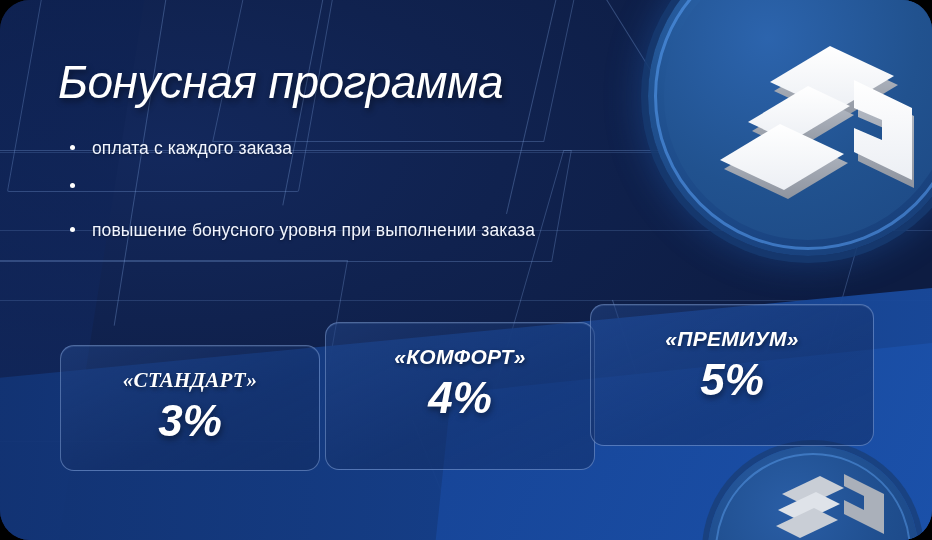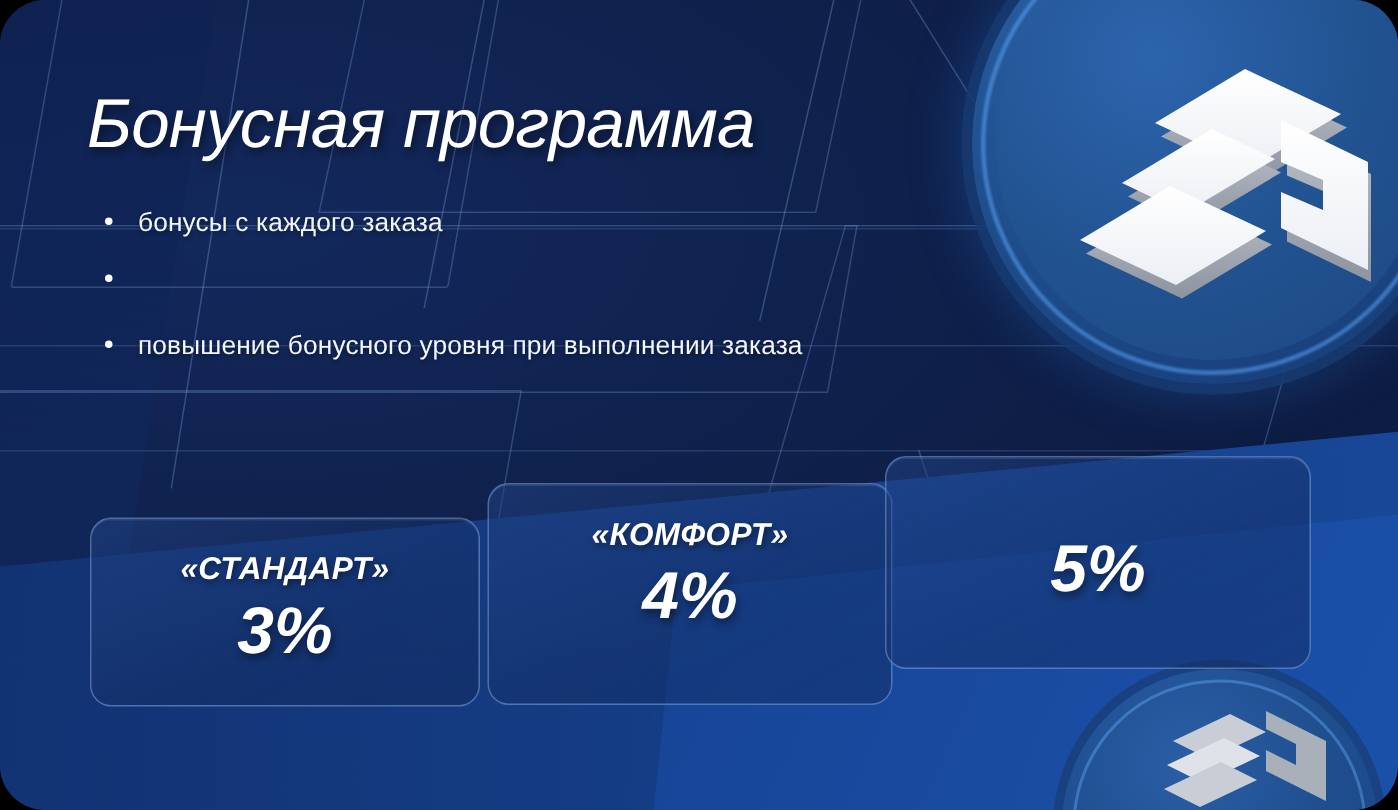--- a/index.html
+++ b/index.html
@@ -182,21 +182,21 @@
     position: absolute;
     left: 0; right: 0;
     text-align: center;
     font-style: italic;
     font-weight: bold;
     color: #ffffff;
     text-shadow: 1px 3px 6px rgba(0,0,0,.45);
   }
 
   #card-standart { left: 60px;  top: 345px; width: 258px; height: 124px; }
-  #card-standart .card-title { top: 22px;  font-size: 21px; }
+  #card-standart .card-title { top: 22px;  font-size: 21px; font-family: Liberation Serif, serif; }
   #card-standart .card-value { top: 50px;  font-size: 44px; }
 
   #card-komfort  { left: 325px; top: 322px; width: 268px; height: 146px; }
   #card-komfort  .card-title { top: 22px;  font-size: 21px; }
   #card-komfort  .card-value { top: 50px;  font-size: 44px; }
 
   #card-premium  { left: 590px; top: 304px; width: 282px; height: 140px; }
   #card-premium  .card-title { top: 22px;  font-size: 21px; }
   #card-premium  .card-value { top: 50px;  font-size: 44px; }
 </style>
@@ -258,21 +258,21 @@
     <polygon points="6,56 44,38 68,50 30,68" fill="#dfe3e9"></polygon>
     <polygon points="4,72 42,54 66,66 28,84" fill="#c9ced6"></polygon>
     <polygon points="72,20 112,40 112,80 72,60 72,46 92,56 92,42 72,32" fill="#aab0ba"></polygon>
   </svg>
 
   <div class="title">Бонусная программа</div>
 
   <div class="bullets">
     <div class="bullet-row">
       <span class="bullet-dot"></span>
-      <span class="bullet-text">бонусы с каждого заказа</span>
+      <span class="bullet-text">оплата с каждого заказа</span>
     </div>
     <div class="bullet-row">
       <span class="bullet-dot"></span>
     </div>
     <div class="bullet-row">
       <span class="bullet-dot"></span>
       <span class="bullet-text">повышение бонусного уровня при выполнении заказа</span>
     </div>
   </div>
 
@@ -280,16 +280,17 @@
     <div class="card-title">«СТАНДАРТ»</div>
     <div class="card-value">3%</div>
   </div>
 
   <div class="card" id="card-komfort">
     <div class="card-title">«КОМФОРТ»</div>
     <div class="card-value">4%</div>
   </div>
 
   <div class="card" id="card-premium">
+    <div class="card-title">«ПРЕМИУМ»</div>
     <div class="card-value">5%</div>
   </div>
 
 </div>
 
 </body></html>

